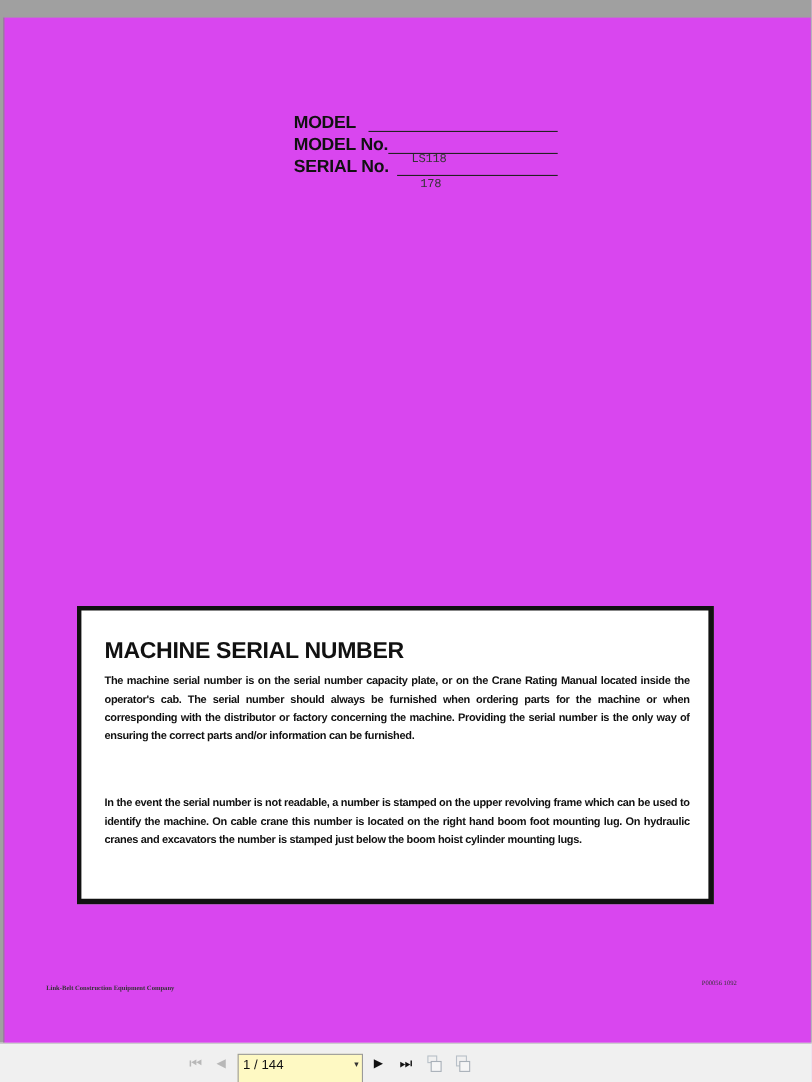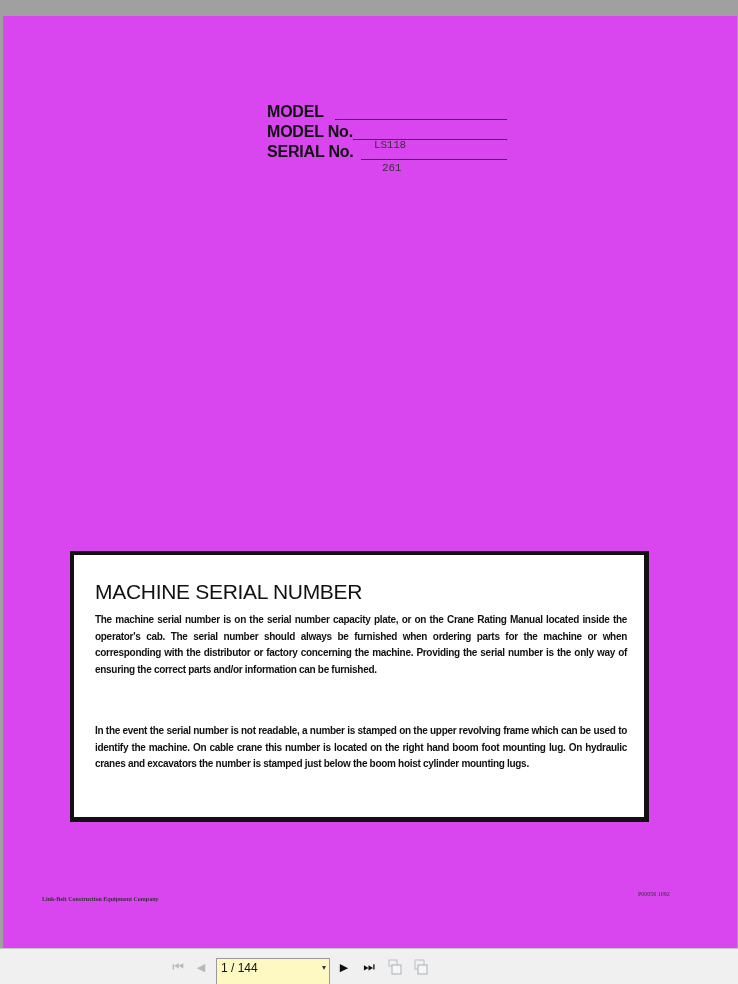--- a/index.html
+++ b/index.html
@@ -5,21 +5,21 @@
   html, body { margin:0; padding:0; }
   body { width:738px; height:984px; background:#f0f0f0; position:relative; overflow:hidden; font-family:"Liberation Sans", sans-serif; }
   .viewer { position:absolute; left:0; top:0; width:738px; height:948px; background:#a0a0a0; }
   .page { position:absolute; left:3px; top:16px; width:733px; height:944px; background:#d946ef; border-left:1px solid #888; }
   .fields { position:absolute; left:263px; top:86px; width:260px; }
   .field-row { position:relative; height:20px; font-weight:bold; font-size:16px; color:#111; letter-spacing:-0.2px; }
   .field-label { position:absolute; left:0; top:1px; white-space:nowrap; }
   .field-line { position:absolute; bottom:2px; border-bottom:1px solid #222; }
   .field-value { position:absolute; font-family:"Liberation Mono", monospace; font-weight:normal; font-size:11px; color:#333;margin-top:37px; }
   .notice { position:absolute; left:66px; top:535px; width:570px; height:262px; border:4px solid #111; border-right-width:5px; border-bottom-width:5px; background:#fff; }
-  .notice-title { position:absolute; left:21px; top:25px; font-size:21px; font-weight:normal; color:#111; letter-spacing:-0.3px; }
+  .notice-title { position:absolute; left:21px; top:25px; font-size:21px; font-weight:bold; color:#111; letter-spacing:-0.3px; }
   .notice-para { position:absolute; left:21px; width:532px; font-size:10px; font-weight:bold; color:#111; line-height:16.5px; text-align:justify; letter-spacing:-0.3px; }
   .p1 { top:57px; }
   .p2 { top:168px; }
   .footer-left { position:absolute; left:38px; top:880px; font-family:"Liberation Serif", serif; font-size:6px; font-weight:bold; color:#333; }
   .footer-right { position:absolute; left:634px; top:875px; font-family:"Liberation Serif", serif; font-size:6px; color:#333; }
   .toolbar { position:absolute; left:0; top:948px; width:738px; height:36px; background:#f0f0f0; border-top:1px solid #c8c8c8; }
   .tb-btn { position:absolute; top:10px; height:16px; font-size:13px; line-height:16px; text-align:center; cursor:pointer; }
   .disabled { color:#b8b8b8; }
   .enabled { color:#111; }
   .page-input { position:absolute; left:216px; top:9px; width:114px; height:29px; background:#fef9c3; border:1px solid #9a9a9a; font-size:12px; line-height:18px; box-sizing:border-box; padding-left:4px; color:#111; }
@@ -34,21 +34,21 @@
 
     <div class="fields">
       <div class="field-row">
         <span class="field-label">MODEL</span>
         <span class="field-line" style="left:68px; width:172px;"></span>
         <span class="field-value" style="left:107px; top:0px;">LS118</span>
       </div>
       <div class="field-row">
         <span class="field-label">MODEL No.</span>
         <span class="field-line" style="left:86px; width:154px;"></span>
-        <span class="field-value" style="left:115px; top:3px;">261</span>
+        <span class="field-value" style="left:115px; top:3px;">178</span>
       </div>
       <div class="field-row">
         <span class="field-label">SERIAL No.</span>
         <span class="field-line" style="left:94px; width:146px;"></span>
         <span class="field-value" style="left:110px; top:3px;"></span>
       </div>
     </div>
 
     <div class="notice">
       <div class="notice-title">MACHINE SERIAL NUMBER</div>

